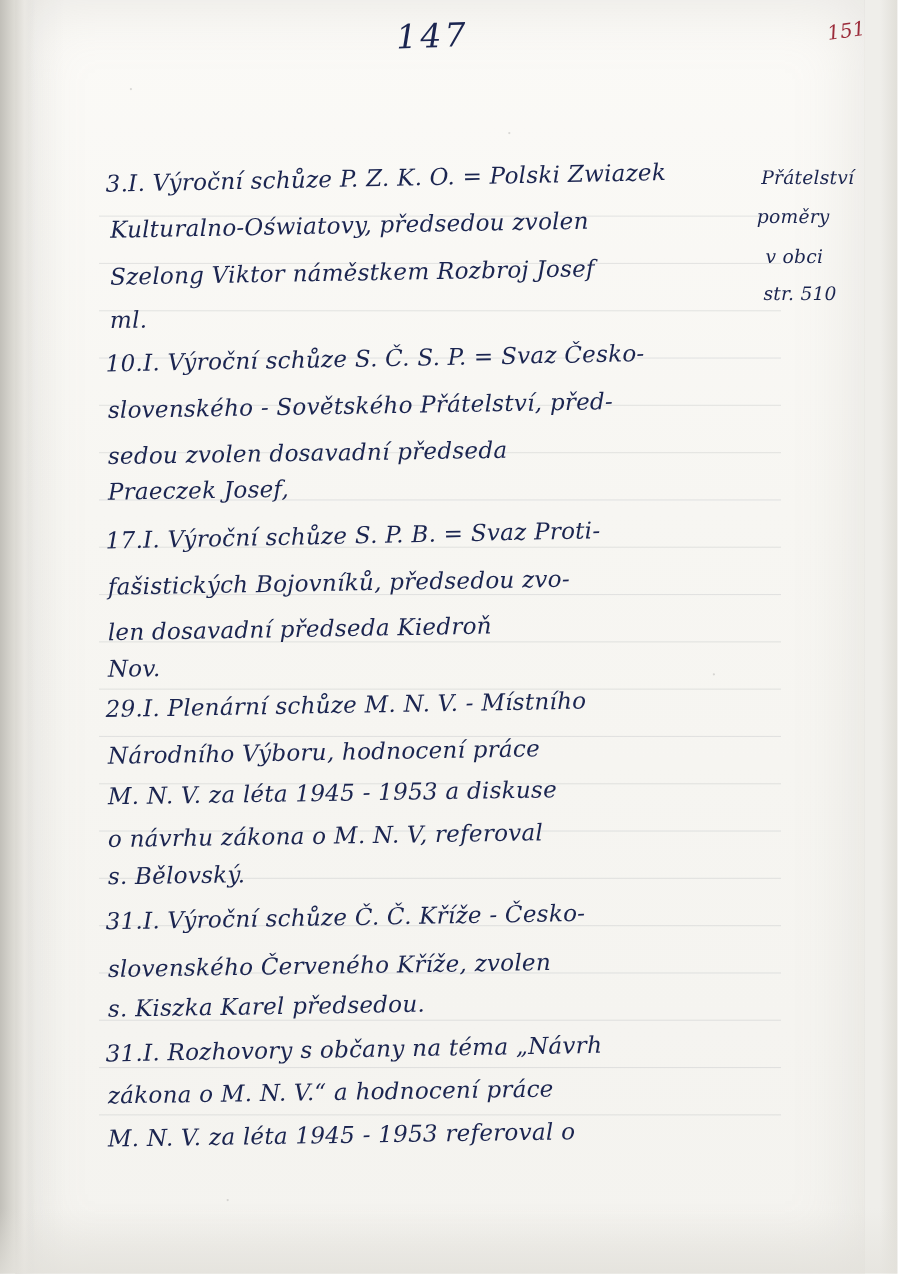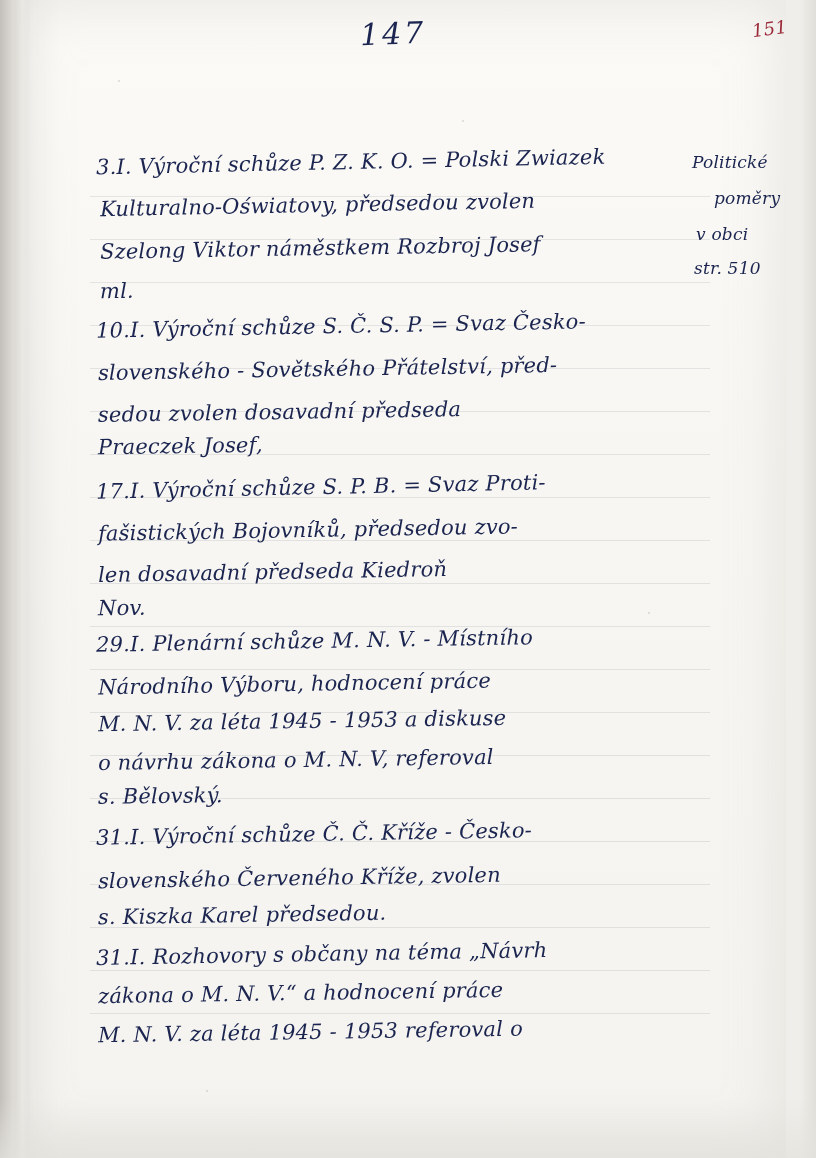--- a/index.html
+++ b/index.html
@@ -132,22 +132,22 @@
 
   <div class="speckle" style="left:118px; top:80px;  width:2px; height:2px;"></div>
   <div class="speckle" style="left:462px; top:120px; width:2px; height:2px;"></div>
   <div class="speckle" style="left:648px; top:612px; width:2px; height:2px;"></div>
   <div class="speckle" style="left:206px; top:1090px; width:2px; height:2px;"></div>
 
   <div class="ink page-number" style="left:360px; top:16px; transform: rotate(-2deg);">147</div>
 
   <div class="ink stamp-number" style="left:752px; top:18px;">151</div>
 
-  <div class="ink margin-note" style="left:692px; top:152px;">Politické</div>
-  <div class="ink margin-note" style="left:714px; top:188px;">poměry</div>
+  <div class="ink margin-note" style="left:692px; top:152px;">Přátelství</div>
+  <div class="ink margin-note" style="left:688px; top:188px;">poměry</div>
   <div class="ink margin-note" style="left:696px; top:224px;">v obci</div>
   <div class="ink margin-note" style="left:694px; top:258px;">str. 510</div>
 
   <div class="ink body-line" style="left:96px; top:152px; transform: rotate(-1.2deg);">3.I. Výroční schůze  P. Z. K. O. = Polski Zwiazek</div>
   <div class="ink body-line" style="left:100px; top:195px; transform: rotate(-1.1deg);">Kulturalno-Oświatovy,  předsedou zvolen</div>
   <div class="ink body-line" style="left:100px; top:238px; transform: rotate(-1.0deg);">Szelong Viktor náměstkem  Rozbroj Josef</div>
   <div class="ink body-line" style="left:100px; top:281px; transform: rotate(-0.8deg);">ml.</div>
   <div class="ink body-line" style="left:96px;  top:316px; transform: rotate(-1.1deg);">10.I. Výroční schůze  S. Č. S. P. = Svaz Česko-</div>
   <div class="ink body-line" style="left:98px;  top:359px; transform: rotate(-1.0deg);">slovenského - Sovětského Přátelství, před-</div>
   <div class="ink body-line" style="left:98px;  top:402px; transform: rotate(-0.9deg);">sedou zvolen dosavadní předseda</div>

